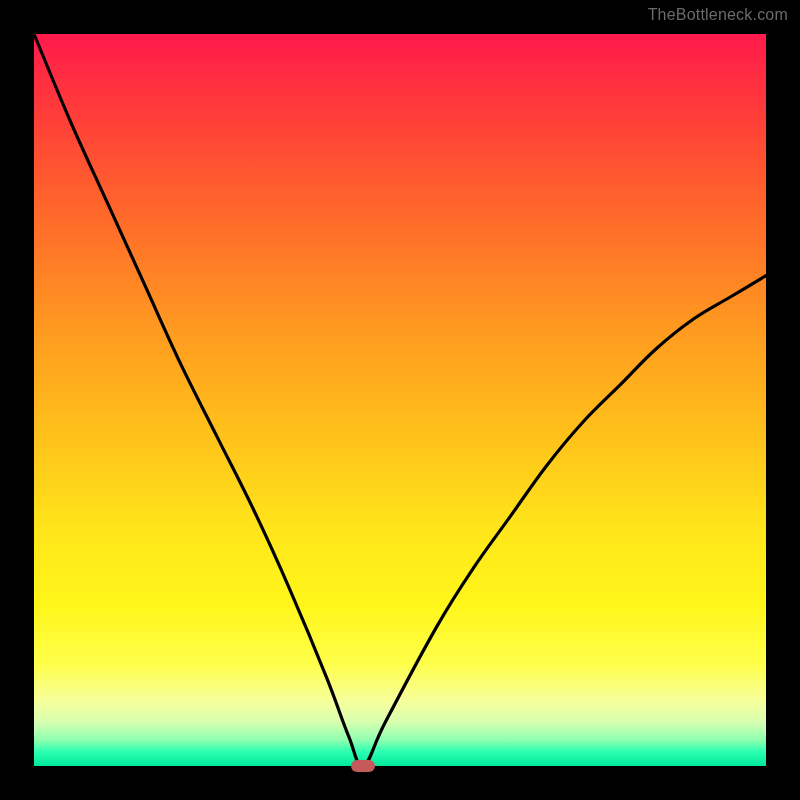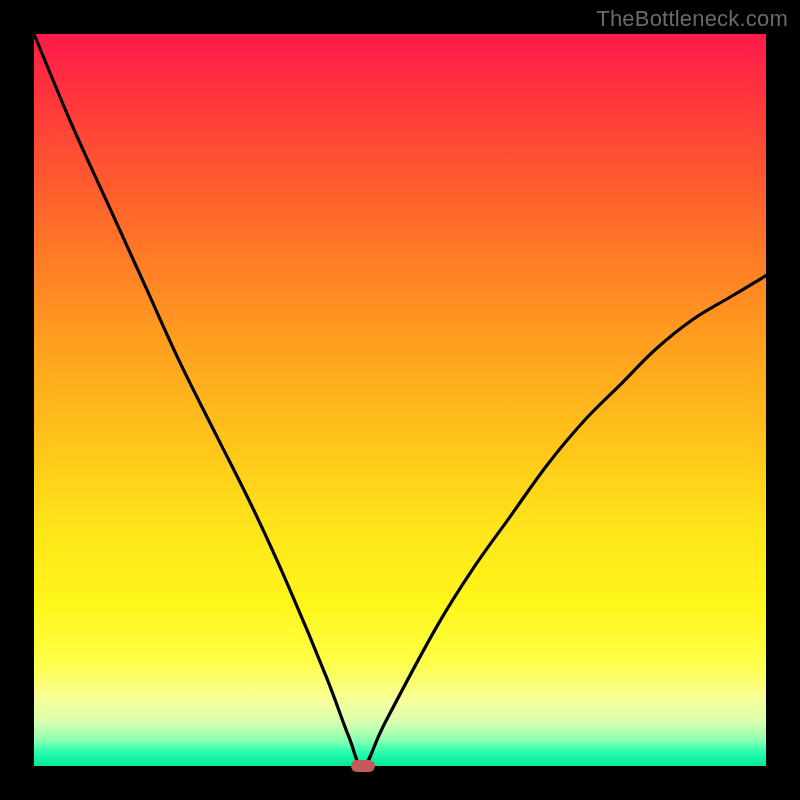--- a/index.html
+++ b/index.html
@@ -38,21 +38,21 @@
       #8dffb0 96.5%,
       #2dffb0 98%,
       #00e89a 100%
     );
   }
   .watermark {
     position: absolute;
     top: 6px;
     right: 12px;
     color: #6a6a6a;
-    font-size: 22px;
+    font-size: 16px;
     letter-spacing: 0.2px;
     user-select: none;
   }
   .marker {
     position: absolute;
     width: 24px;
     height: 12px;
     background: #c55a5a;
     border-radius: 6px;
     transform: translate(-50%, -50%);

